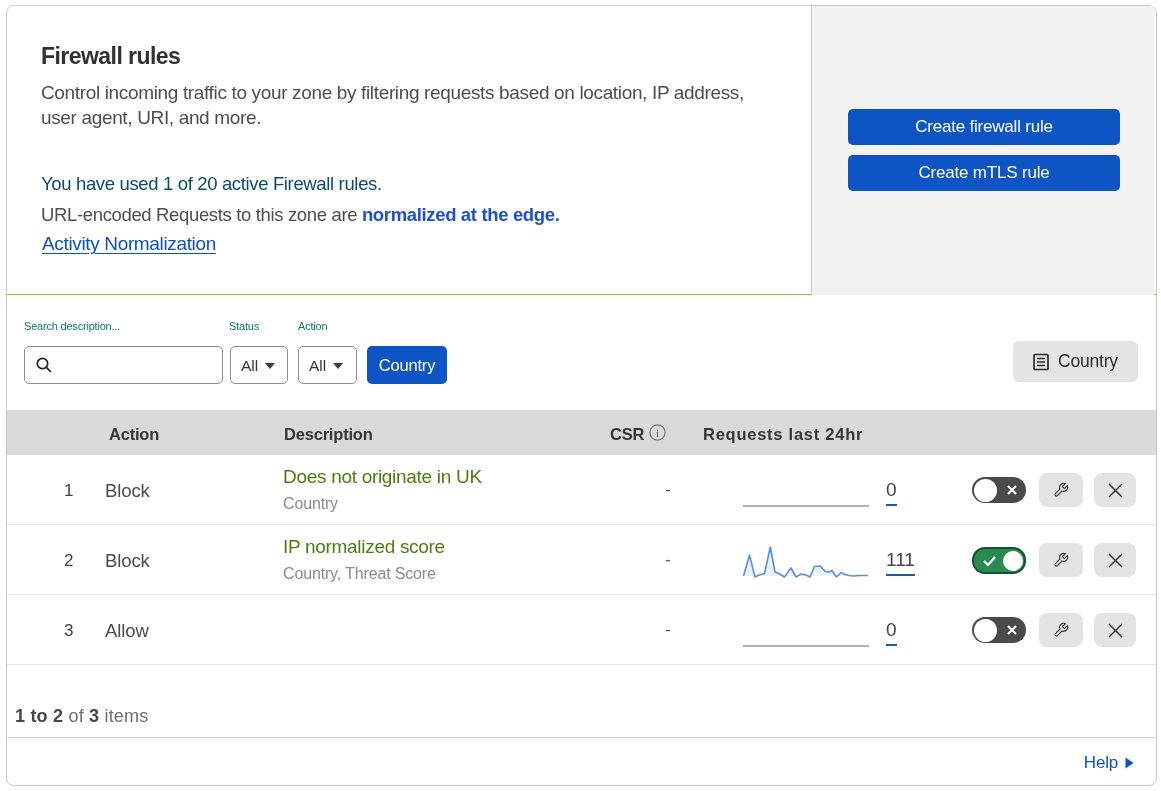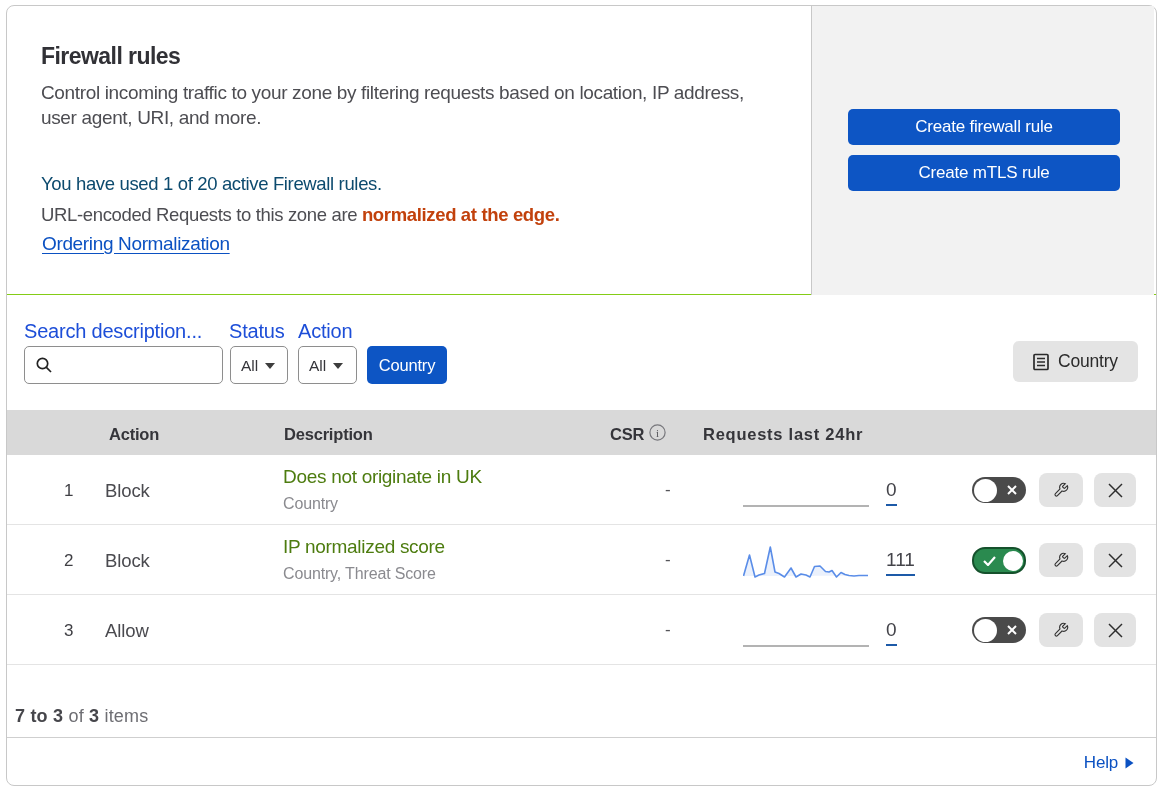--- a/index.html
+++ b/index.html
@@ -7,27 +7,27 @@
 body { position:relative; overflow:hidden; }
 .card { position:absolute; left:6px; top:5px; width:1151px; height:781px;
   border:1px solid #c8c8c8; border-radius:8px; background:#fff; }
 
 .topsec { position:absolute; left:0; top:0; width:1149px; height:289px; border-bottom:1px solid #84cc16; }
 .greypanel { position:absolute; left:804px; top:0; width:343px; height:289px; background:#f2f2f2; border-left:1px solid #c8c8c8; }
 .h1 { position:absolute; left:34px; top:37px; font-size:23px; font-weight:bold; color:#313136; letter-spacing:-0.55px; }
 .p1 { position:absolute; left:34px; top:74px; font-size:19px; color:#4d4d52; line-height:25px; letter-spacing:-0.35px; }
 .pbold { position:absolute; left:34px; top:155px; font-size:18.5px; font-weight:normal; color:#0c4a6e; letter-spacing:-0.35px;margin-top:12px; }
 .p2 { position:absolute; left:34px; top:198px; font-size:18.5px; color:#4d4d52; letter-spacing:-0.35px; }
-.p2 b { color:#c2410c;margin-top:11px; }
+.p2 b { color:#1d4ed8;margin-top:11px; }
 .linknorm { position:absolute; left:35px; top:227px; font-size:19px; color:#0b51c2; letter-spacing:-0.35px; text-decoration:underline; text-underline-offset:3px; }
 .bluebtn { position:absolute; background:#0d55c4; color:#fff; border-radius:5px; display:flex; align-items:center; justify-content:center; font-size:17px; letter-spacing:-0.2px; }
 .btn1 { left:841px; top:103px; width:272px; height:36px; }
 .btn2 { left:841px; top:149px; width:272px; height:36px; }
 
-.filterlabel { position:absolute; font-size:20px; color:#1d4ed8; letter-spacing:-0.2px; }
+.filterlabel { position:absolute; font-size:11px; color:#0f766e; letter-spacing:-0.2px; }
 .inputbox { position:absolute; border:1px solid #8e8e8e; border-radius:5px; background:#fff; }
 .selecttxt { position:absolute; font-size:15.5px; color:#35353a; }
 .tri { display:inline-block; width:0; height:0; border-left:5px solid transparent; border-right:5px solid transparent; border-top:6px solid #3d3d3d; margin-left:7px; position:relative; top:-2px;}
 .searchbtn { position:absolute; left:360px; top:340px; width:80px; height:38px; background:#0d55c4; border-radius:5px; color:#fff; font-size:16.5px; display:flex; align-items:center; justify-content:center; letter-spacing:-0.2px;}
 .orderbtn { position:absolute; left:1006px; top:335px; width:125px; height:41px; background:#e4e4e4; border-radius:6px; display:flex; align-items:center; justify-content:center; font-size:17.5px; color:#2b2b2b; gap:8px; letter-spacing:-0.2px;}
 
 .thead { position:absolute; left:0; top:404px; width:1149px; height:45px; background:#d9d9d9; }
 .th { position:absolute; font-size:16.5px; font-weight:bold; color:#35353a; top:15px; letter-spacing:-0.2px; }
 .row { position:absolute; left:0; width:1149px; height:70px; border-bottom:1px solid #e4e4e4; background:#fff; }
 .cell { position:absolute; }
@@ -50,21 +50,21 @@
 </style>
 </head>
 <body>
 <div class="card">
   <div class="topsec">
     <div class="greypanel"></div>
     <div class="h1">Firewall rules</div>
     <div class="p1">Control incoming traffic to your zone by filtering requests based on location, IP address,<br>user agent, URI, and more.</div>
     <div class="pbold">You have used 1 of 20 active Firewall rules.</div>
     <div class="p2">URL-encoded Requests to this zone are <b>normalized at the edge.</b></div>
-    <div class="linknorm">Ordering Normalization</div>
+    <div class="linknorm">Activity Normalization</div>
     <div class="bluebtn btn2">Create mTLS rule</div>
     <div class="bluebtn btn1">Create firewall rule</div>
   </div>
 
   <div class="filterlabel" style="left:17px; top:314px;">Search description...</div>
   <div class="filterlabel" style="left:222px; top:314px;">Status</div>
   <div class="filterlabel" style="left:291px; top:314px;">Action</div>
   <div class="inputbox" style="left:17px; top:340px; width:199px; height:38px;">
     <svg width="20" height="20" style="position:absolute;left:10px;top:9px;" viewBox="0 0 20 20">
       <circle cx="7.5" cy="7.5" r="5.2" fill="none" stroke="#222" stroke-width="1.7"></circle>
@@ -184,20 +184,20 @@
     </div>
     <div class="iconbtn" style="left:1087px; top:18px; width:42px;">
       <svg width="15" height="15" viewBox="0 0 15 15">
         <line x1="1" y1="1" x2="14" y2="14" stroke="#2e2e2e" stroke-width="1.5"></line>
         <line x1="14" y1="1" x2="1" y2="14" stroke="#2e2e2e" stroke-width="1.5"></line>
       </svg>
     </div>
   </div>
 
   <div class="pag">
-    <div class="pagtxt"><b>7 to 3</b> of <b>3</b> items</div>
+    <div class="pagtxt"><b>1 to 2</b> of <b>3</b> items</div>
   </div>
   <div class="helptxt">Help
     <svg width="9" height="12" viewBox="0 0 9 12">
         <polygon points="0.5,0.5 8.5,6 0.5,11.5" fill="#0b51c2"></polygon>
       </svg>
   </div>
 </div>
 
 </body></html>

